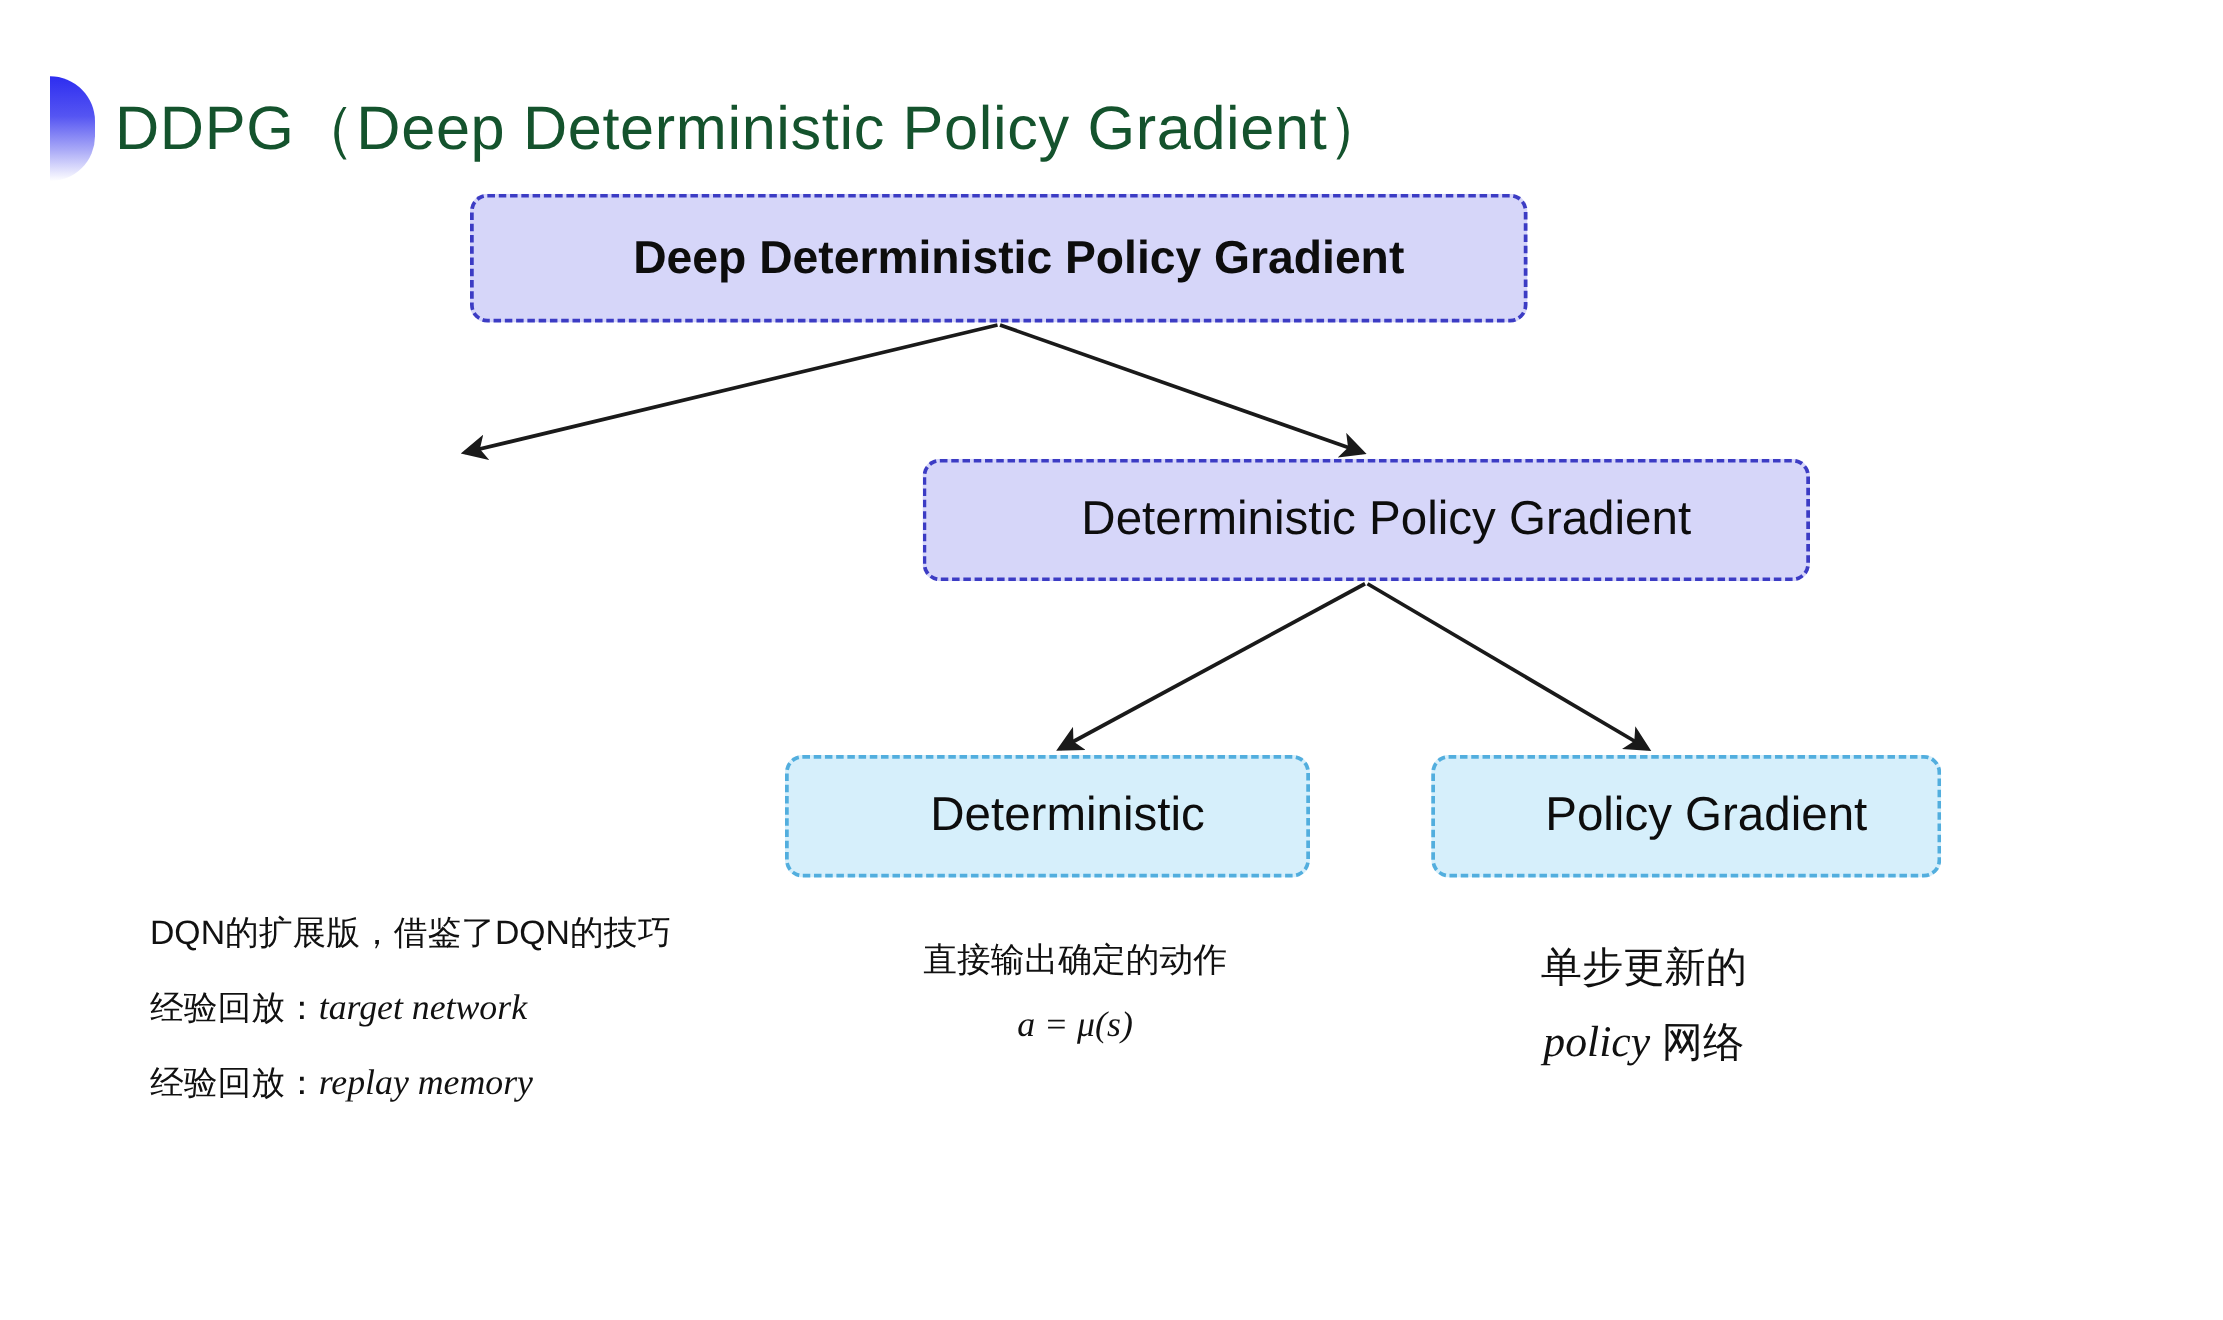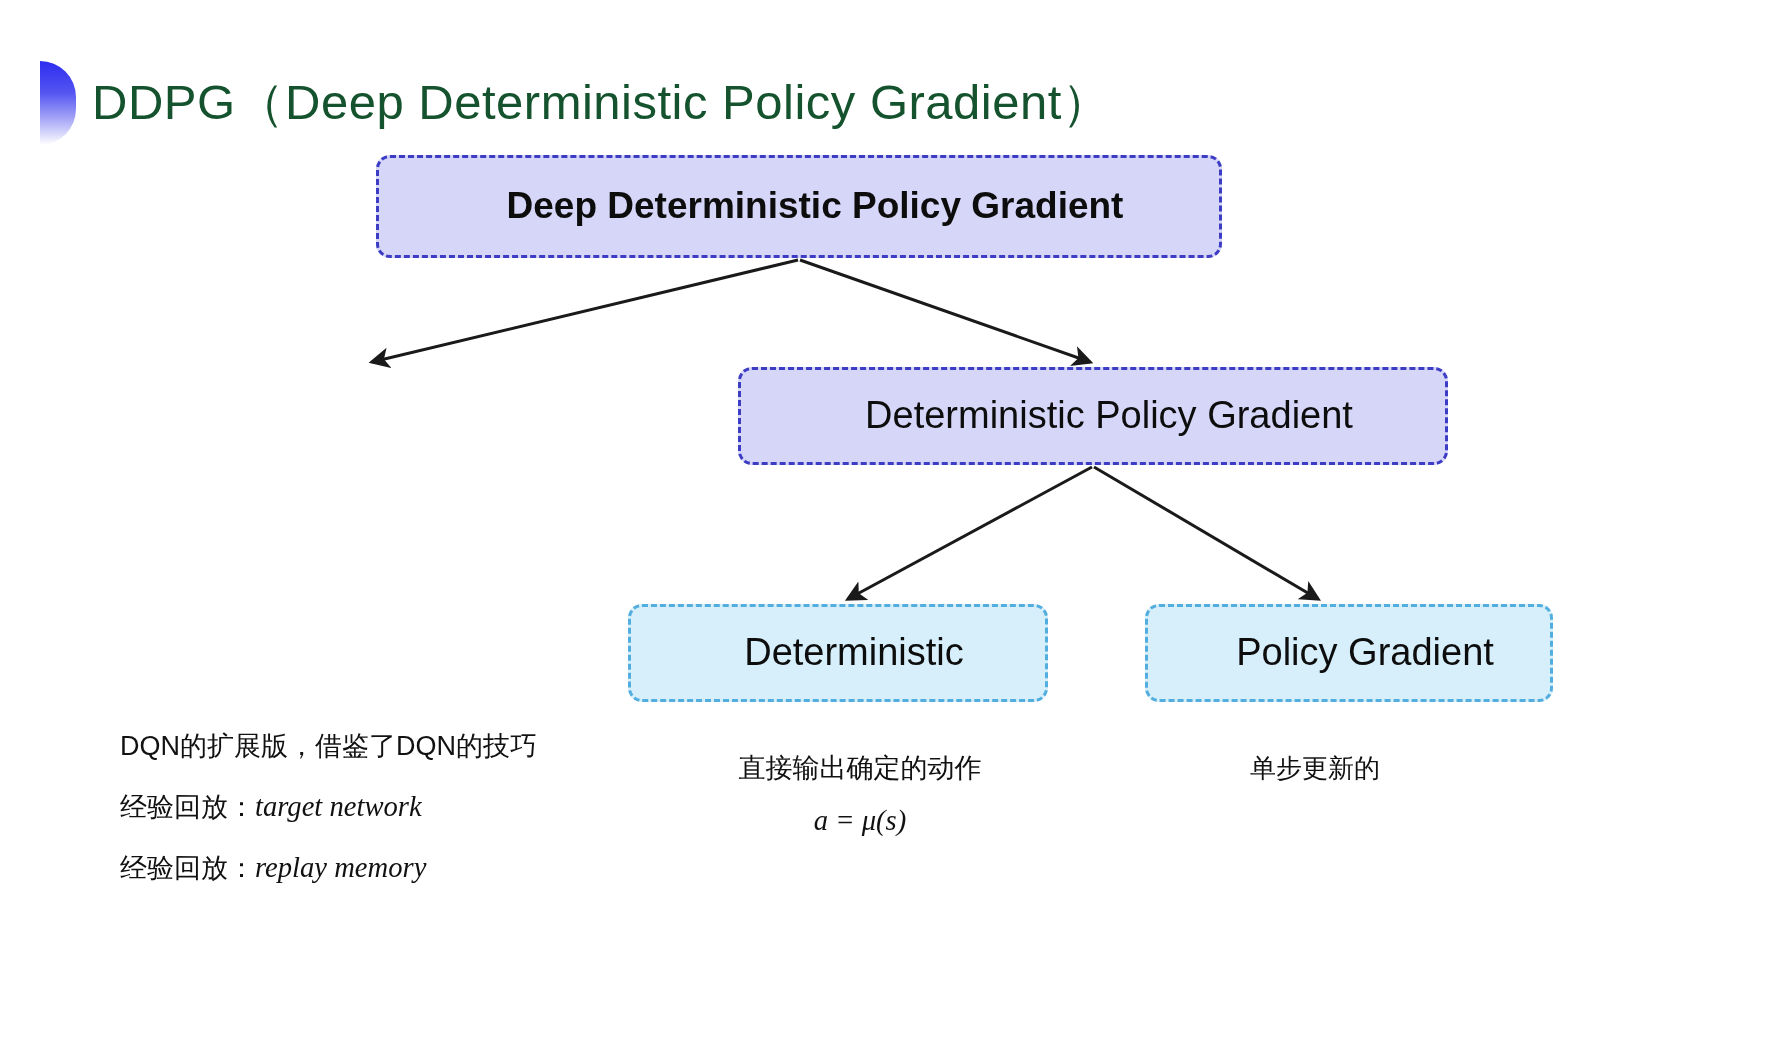--- a/index.html
+++ b/index.html
@@ -110,21 +110,21 @@
     text-align: center;
     font-size: 27px;
   }
   #cap-mid .cap-line + .cap-line { margin-top: 8px; }
 
   #cap-right {
     left: 1165px;
     top: 748px;
     width: 300px;
     text-align: center;
-    font-size: 26px;
+    font-size: 33px;
   }
   #cap-right .cap-line + .cap-line { margin-top: 8px; }
 </style>
 </head>
 <body>
 
 <div id="slide">
 
   <div id="title-row">
     <div id="title-accent"></div>
@@ -178,15 +178,18 @@
     </div>
     <div class="cap-line">
       <span class="mathit">a = μ(s)</span>
     </div>
   </div>
 
   <div class="caption" id="cap-right">
     <div class="cap-line">
       <span>单步更新的</span>
     </div>
+    <div class="cap-line">
+      <span class="mathit">policy</span><span> 网络</span>
+    </div>
   </div>
 
 </div>
 
 </body></html>

